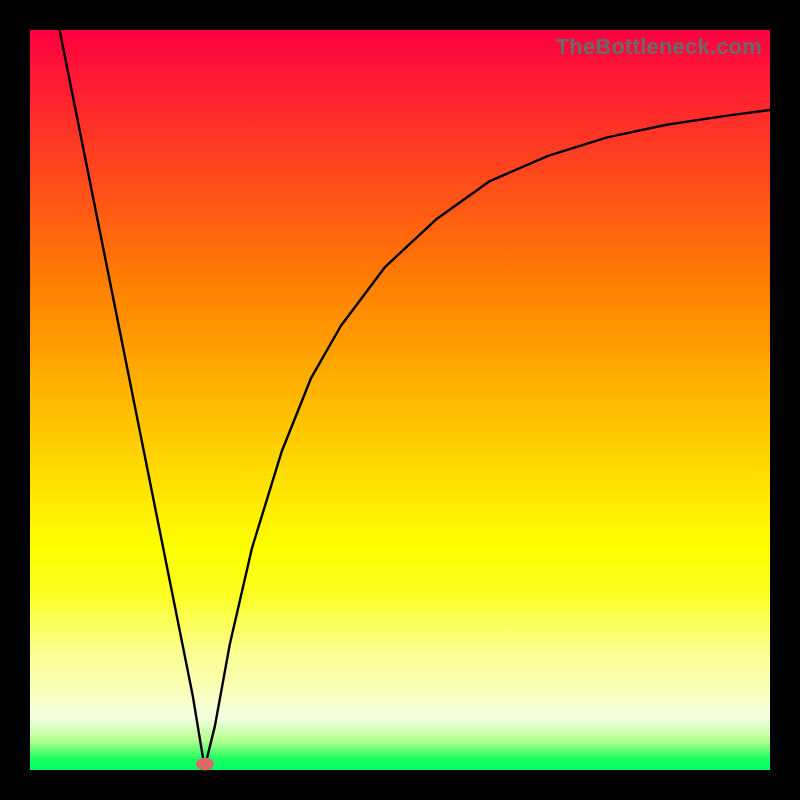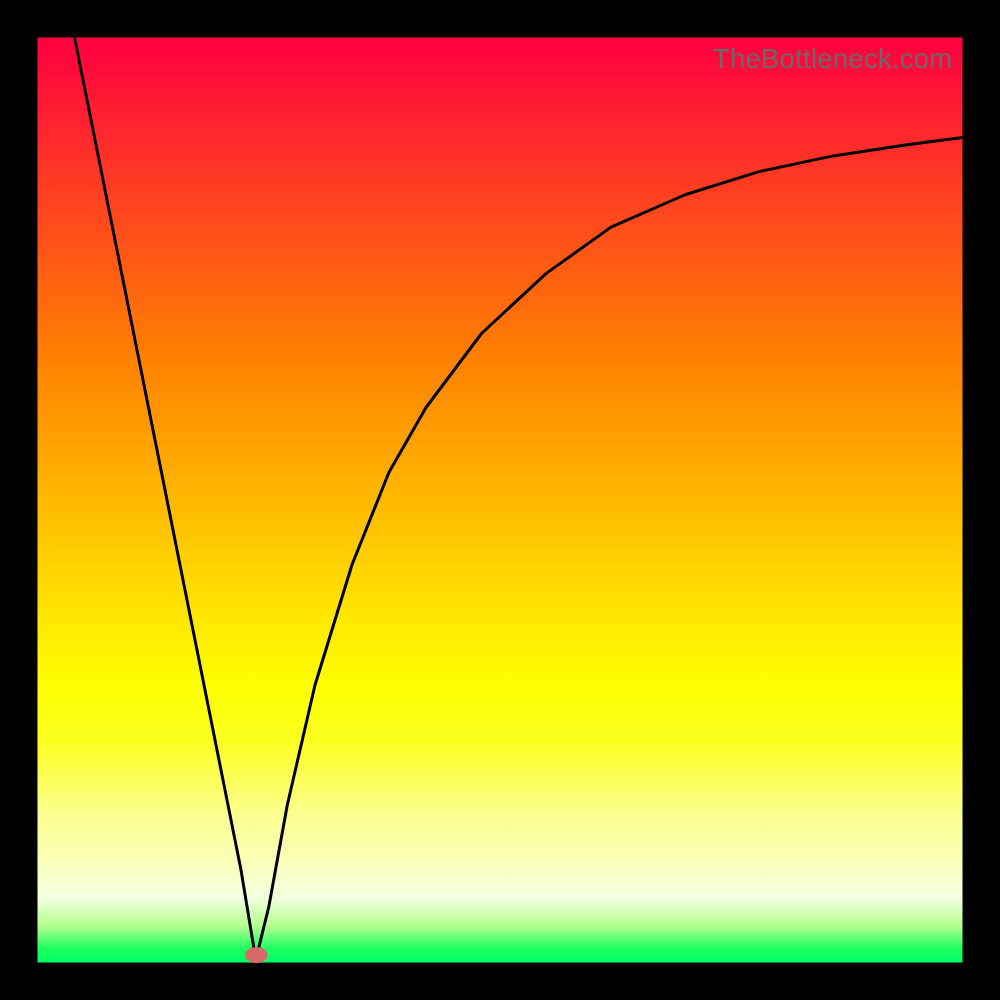--- a/index.html
+++ b/index.html
@@ -42,21 +42,21 @@
       #b5ff90 96%,
       #1eff60 98.5%,
       #00ff66 100%
     );
   }
   .watermark {
     position: absolute;
     top: 4px;
     right: 8px;
     font-size: 22px;
-    font-weight: 400;
+    font-weight: 700;
     color: #6a6a6a;
     letter-spacing: 0.2px;
     z-index: 5;
   }
   .curve-svg {
     position: absolute;
     left: 0;
     top: 0;
     width: 740px;
     height: 740px;

